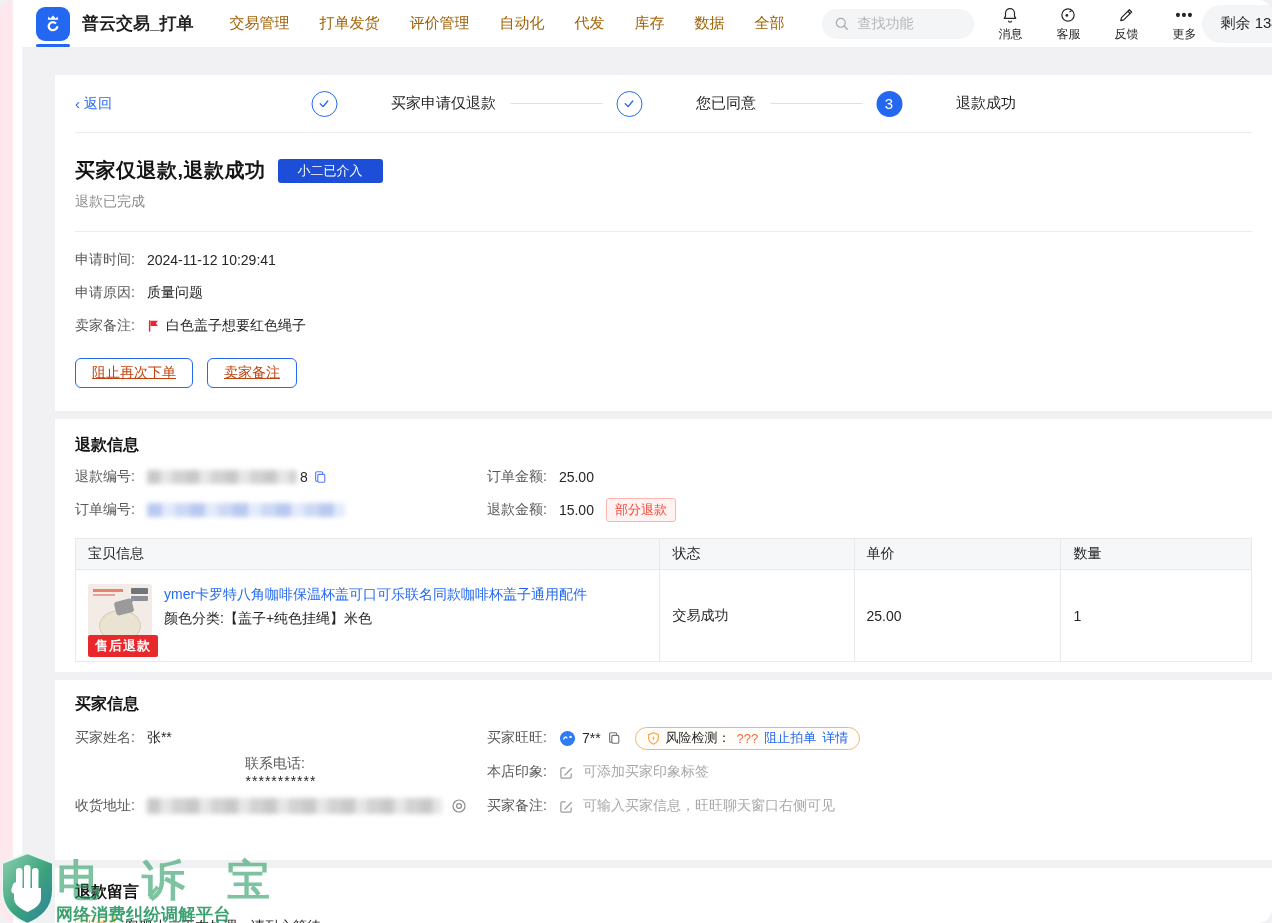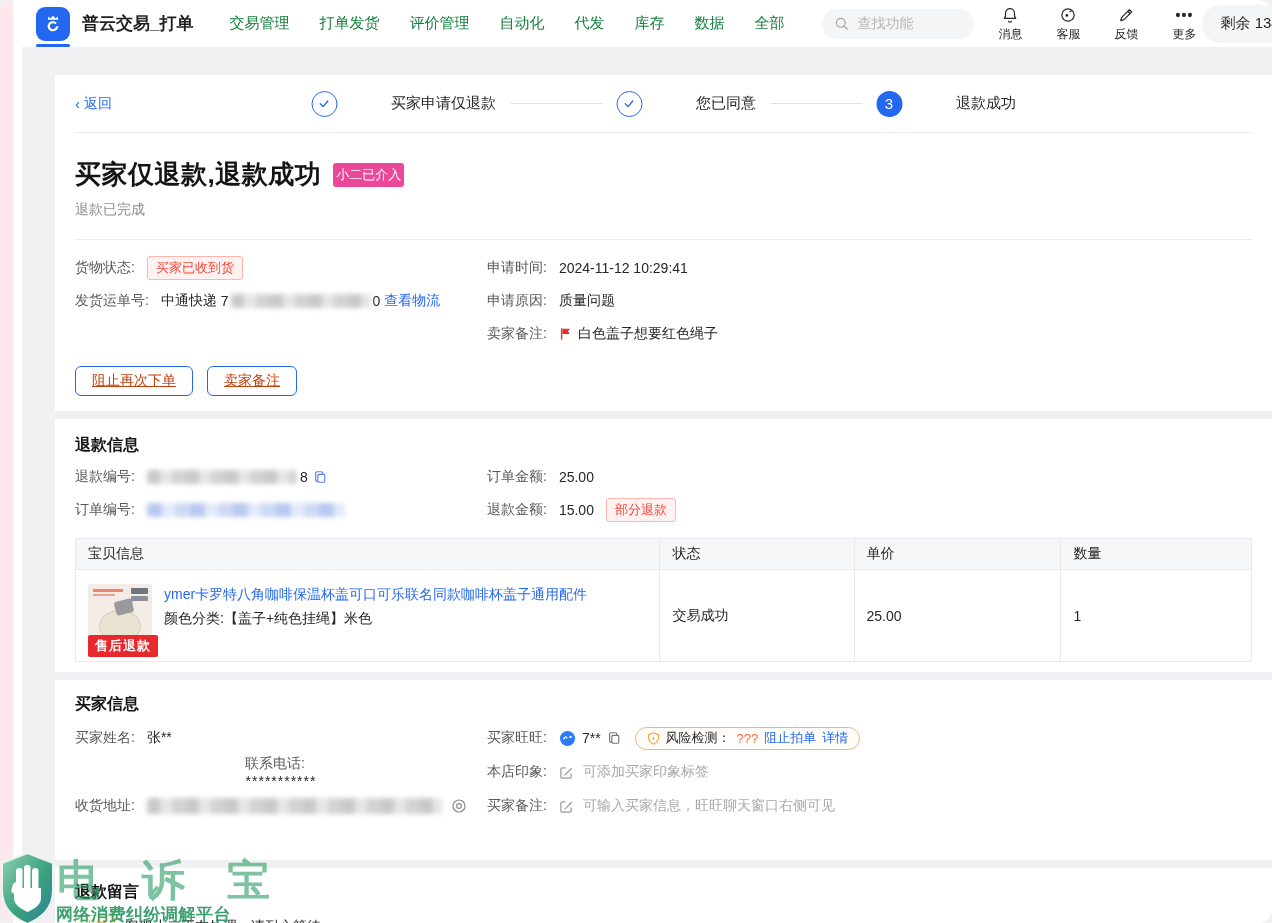--- a/index.html
+++ b/index.html
@@ -9,21 +9,21 @@
   .left-strip { position:absolute; left:0; top:0; width:13px; height:100%; background:#fce8ed; }
   .white-gap  { position:absolute; left:13px; top:0; width:9px; height:100%; background:#ffffff; }
   .main { position:absolute; left:22px; top:0; right:0; height:100%; }
 
   
   .navbar { position:relative; height:47px; background:#fff; display:flex; align-items:center; padding-left:14px; }
   .logo { width:34px; height:34px; border-radius:9px; background:#2468f2; display:flex; align-items:center; justify-content:center; flex:none; cursor:pointer; }
   .brand-underline { position:absolute; left:14px; top:44px; width:34px; height:3px; background:#2468f2; border-radius:2px; }
   .app-title { margin-left:12px; font-size:17px; font-weight:bold; color:#1f1f1f; white-space:nowrap; }
   .nav-items { display:flex; gap:30px; margin-left:36px; font-size:15px; white-space:nowrap; }
-  .nav-item { cursor:pointer; color:#15803d; }
+  .nav-item { cursor:pointer; color:#a16207; }
   .search-pill { margin-left:38px; width:152px; height:30px; border-radius:16px; background:#f4f5f6; display:flex; align-items:center; gap:8px; padding-left:12px; cursor:text; flex:none; }
   .search-pill span { color:#b6b6b6; font-size:14px; }
   .icon-actions { display:flex; gap:22px; margin-left:18px; }
   .icon-action { width:36px; text-align:center; cursor:pointer; }
   .icon-action .ico { height:20px; display:flex; align-items:center; justify-content:center; }
   .icon-action .lbl { font-size:12px; color:#262626; margin-top:1px; white-space:nowrap; }
   .more-dots { font-size:14px; letter-spacing:1px; font-weight:bold; color:#262626; line-height:20px; }
   .remain-pill { margin-left:auto; height:38px; background:#f4f5f6; border-radius:19px 0 0 19px; display:flex; align-items:center; padding-left:18px; white-space:nowrap; overflow:hidden; width:116px; flex:none; }
   .remain-text { font-size:15px; color:#262626; }
 
@@ -40,22 +40,22 @@
   .back-arrow { font-size:15px; line-height:1; }
   .steps { position:absolute; left:50%; transform:translateX(-50%); display:flex; align-items:center; gap:10px; }
   .step-circle { width:26px; height:26px; border-radius:50%; display:flex; align-items:center; justify-content:center; flex:none; }
   .step-done { border:1.5px solid #2468f2; background:#fff; }
   .step-current { background:#2468f2; color:#fff; font-size:15px; }
   .step-label { font-size:15px; color:#262626; white-space:nowrap;margin-left:44px; }
   .step-line { width:92px; height:1px; background:#dfe1e5; margin:0 4px; }
 
   .divider { height:1px; background:#ececee; }
   .title-row { margin-top:24px; display:flex; align-items:center; gap:12px; }
-  .page-title { font-size:26px; font-weight:bold; color:#141414; letter-spacing:.5px; }
-  .badge-solid-red { background:#ec4899; color:#fff; font-size:13px; padding:3px 3px; border-radius:3px; white-space:nowrap; }
+  .page-title { font-size:20px; font-weight:bold; color:#141414; letter-spacing:.5px; }
+  .badge-solid-red { background:#1d4ed8; color:#fff; font-size:13px; padding:3px 20px; border-radius:3px; white-space:nowrap; }
   .subtitle { margin-top:9px; color:#8c8c8c; font-size:14px; }
   .divider2 { margin-top:20px; }
 
   .detail-grid { margin-top:11px; display:flex; }
   .col-left { width:412px; flex:none; }
   .col-right { flex:1; }
   .detail-row { display:flex; align-items:center; height:33px; font-size:14px; }
   .detail-label { color:#595959; margin-right:12px; white-space:nowrap; }
   .badge-outline-red { color:#f5483b; background:#fff2f0; border:1px solid #ffb4ad; font-size:13px; padding:2px 8px; border-radius:3px; white-space:nowrap; }
   .link { color:#2468f2; cursor:pointer; white-space:nowrap; }
@@ -214,34 +214,20 @@
         <div class="divider"></div>
 
         <div class="title-row">
           <h1 class="page-title">买家仅退款,退款成功</h1>
           <span class="badge-solid-red">小二已介入</span>
         </div>
         <div class="subtitle">退款已完成</div>
         <div class="divider divider2"></div>
 
         <div class="detail-grid">
-          <div class="col-left">
-            <div class="detail-row">
-              <span class="detail-label">货物状态:</span>
-              <span class="badge-outline-red">买家已收到货</span>
-            </div>
-            <div class="detail-row">
-              <span class="detail-label">发货运单号:</span>
-              <span>中通快递</span>&nbsp;
-              <span>7</span>
-              <span class="blur-block" style="width:140px;margin:0 2px;"></span>
-              <span>0</span>&nbsp;
-              <span class="link">查看物流</span>
-            </div>
-          </div>
           <div class="col-right">
             <div class="detail-row">
               <span class="detail-label">申请时间:</span>
               <span>2024-11-12 10:29:41</span>
             </div>
             <div class="detail-row">
               <span class="detail-label">申请原因:</span>
               <span>质量问题</span>
             </div>
             <div class="detail-row">

